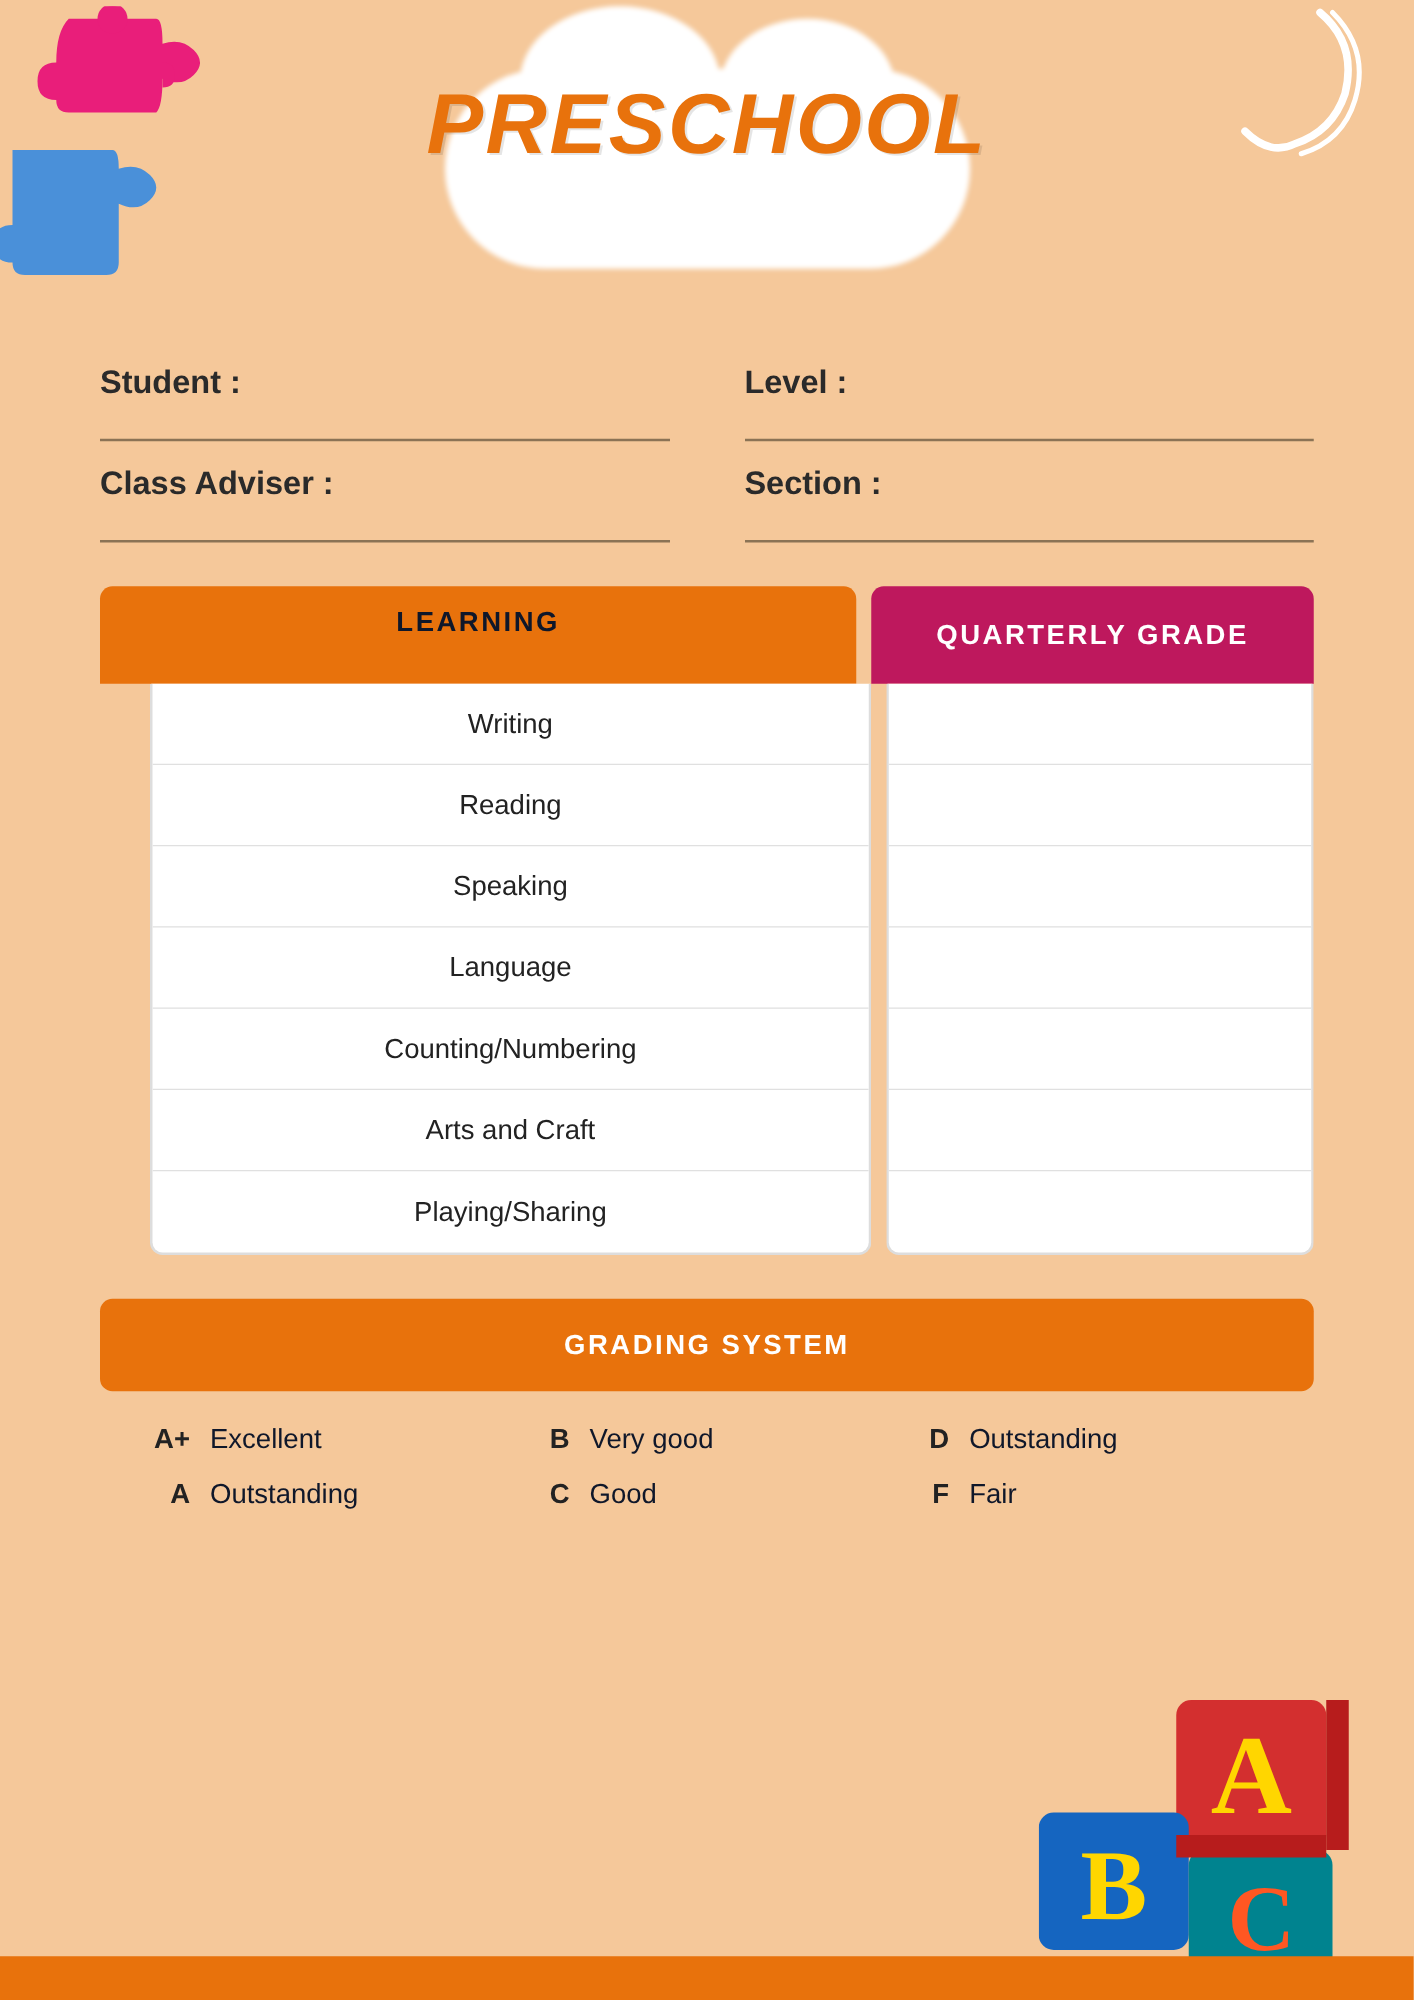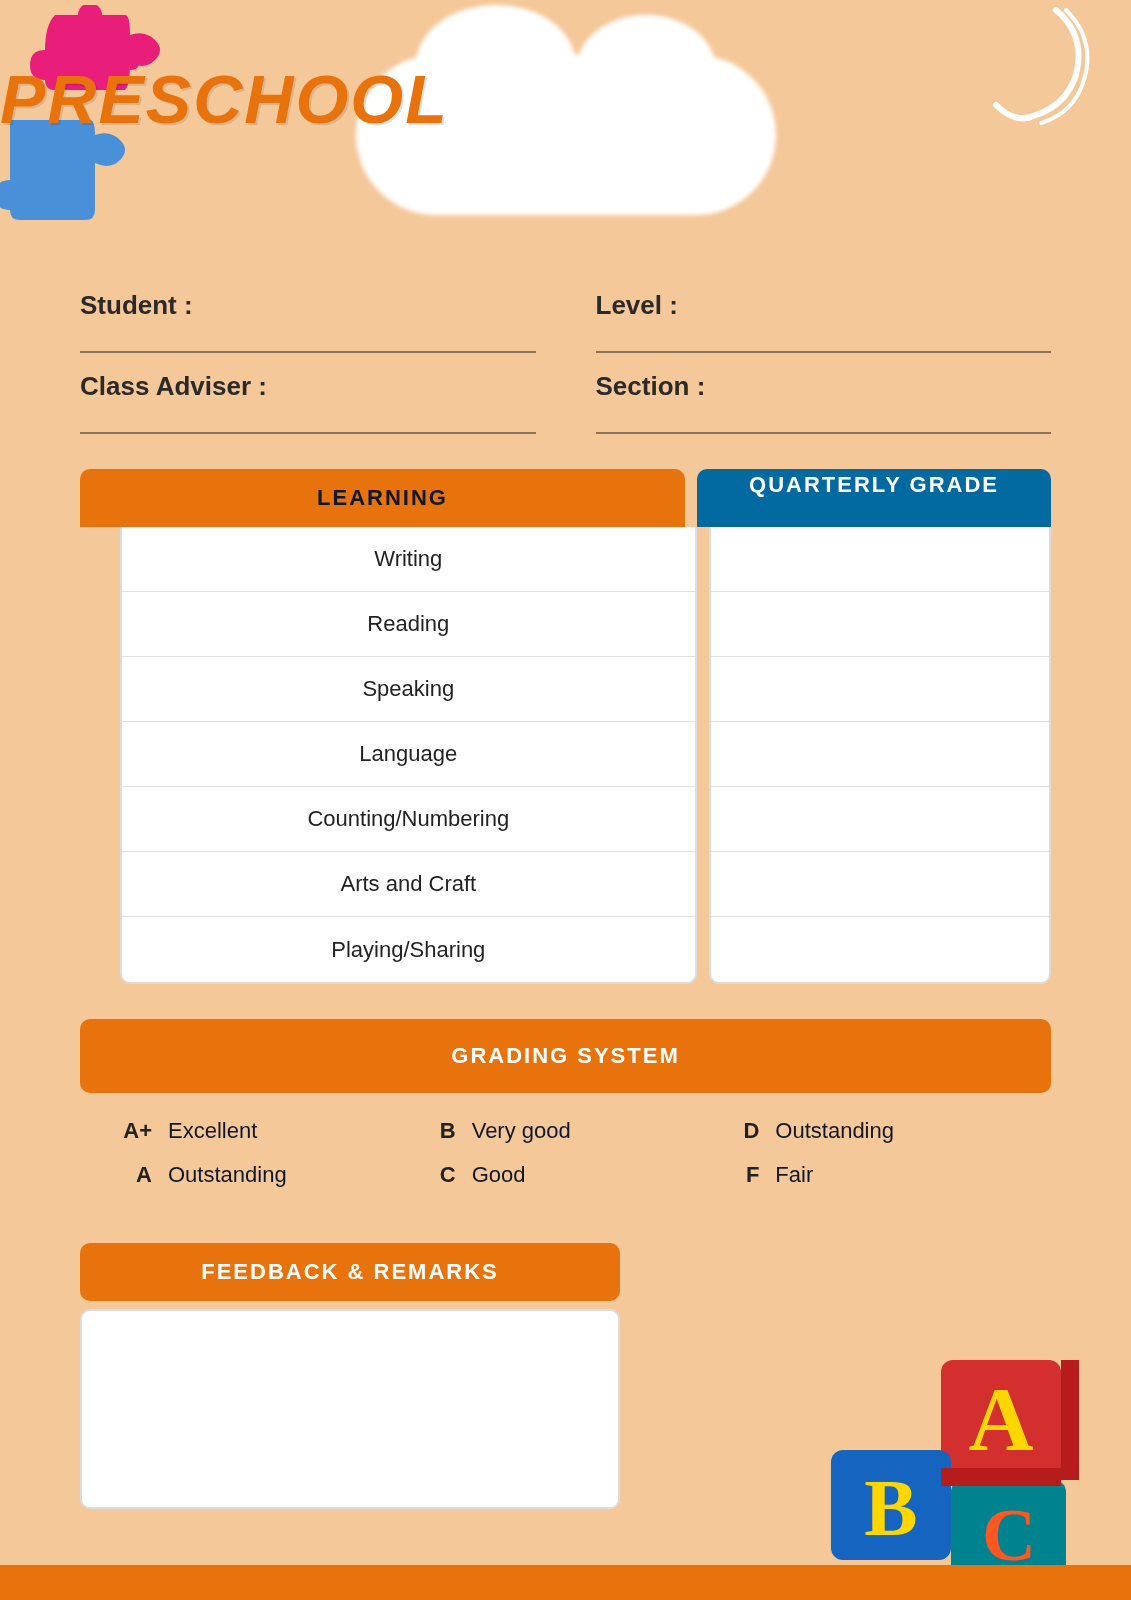--- a/index.html
+++ b/index.html
@@ -53,21 +53,21 @@
       background: white;
       border-radius: 50%;
     }
 
     .header-section {
       position: absolute;
       top: 60px;
       left: 0;
       right: 0;
       display: flex;
-      flex-direction: row;
+      flex-direction: column;
       align-items: center;
       z-index: 10;
     }
 
     .title-preschool {
       font-size: 68px;
       font-weight: 900;
       color: #E8720C;
       letter-spacing: 2px;
       font-style: italic;
@@ -135,27 +135,27 @@
       font-size: 22px;
       font-weight: 800;
       letter-spacing: 2px;
       text-align: center;
       padding: 16px 20px;
       border-radius: 10px 10px 0 0;
     }
 
     .table-header-grade {
       flex: 0.65;
-      background-color: #0369a1;
+      background-color: #be185d;
       color: white;
       font-size: 22px;
       font-weight: 800;
       letter-spacing: 2px;
       text-align: center;
-      padding: 3px 10px;
+      padding: 26px 10px;
       border-radius: 10px 10px 0 0;
     }
 
     .table-body {
       display: flex;
       gap: 12px;
     }
 
     .table-learning-col {
       flex: 1.1;
@@ -419,24 +419,20 @@
           <span class="grade-desc">Outstanding</span>
         </div>
         <div class="grade-item">
           <span class="grade-letter">F</span>
           <span class="grade-desc">Fair</span>
         </div>
       </div>
     </div>
   </div>
 
-  <div class="feedback-section">
-    <div class="feedback-header">FEEDBACK &amp; REMARKS</div>
-    <div class="feedback-box"></div>
-  </div>
 
 </div>
 
 <div class="blocks-container">
   <svg width="260" height="220" viewBox="0 0 260 220" xmlns="http://www.w3.org/2000/svg">
 
     <rect x="110" y="10" width="120" height="120" rx="12" fill="#D32F2F"></rect>
     <text x="170" y="100" font-size="90" font-weight="900" fill="#FFD600" text-anchor="middle" font-family="Arial Black">A</text>
 
     <rect x="0" y="100" width="120" height="110" rx="12" fill="#1565C0"></rect>

